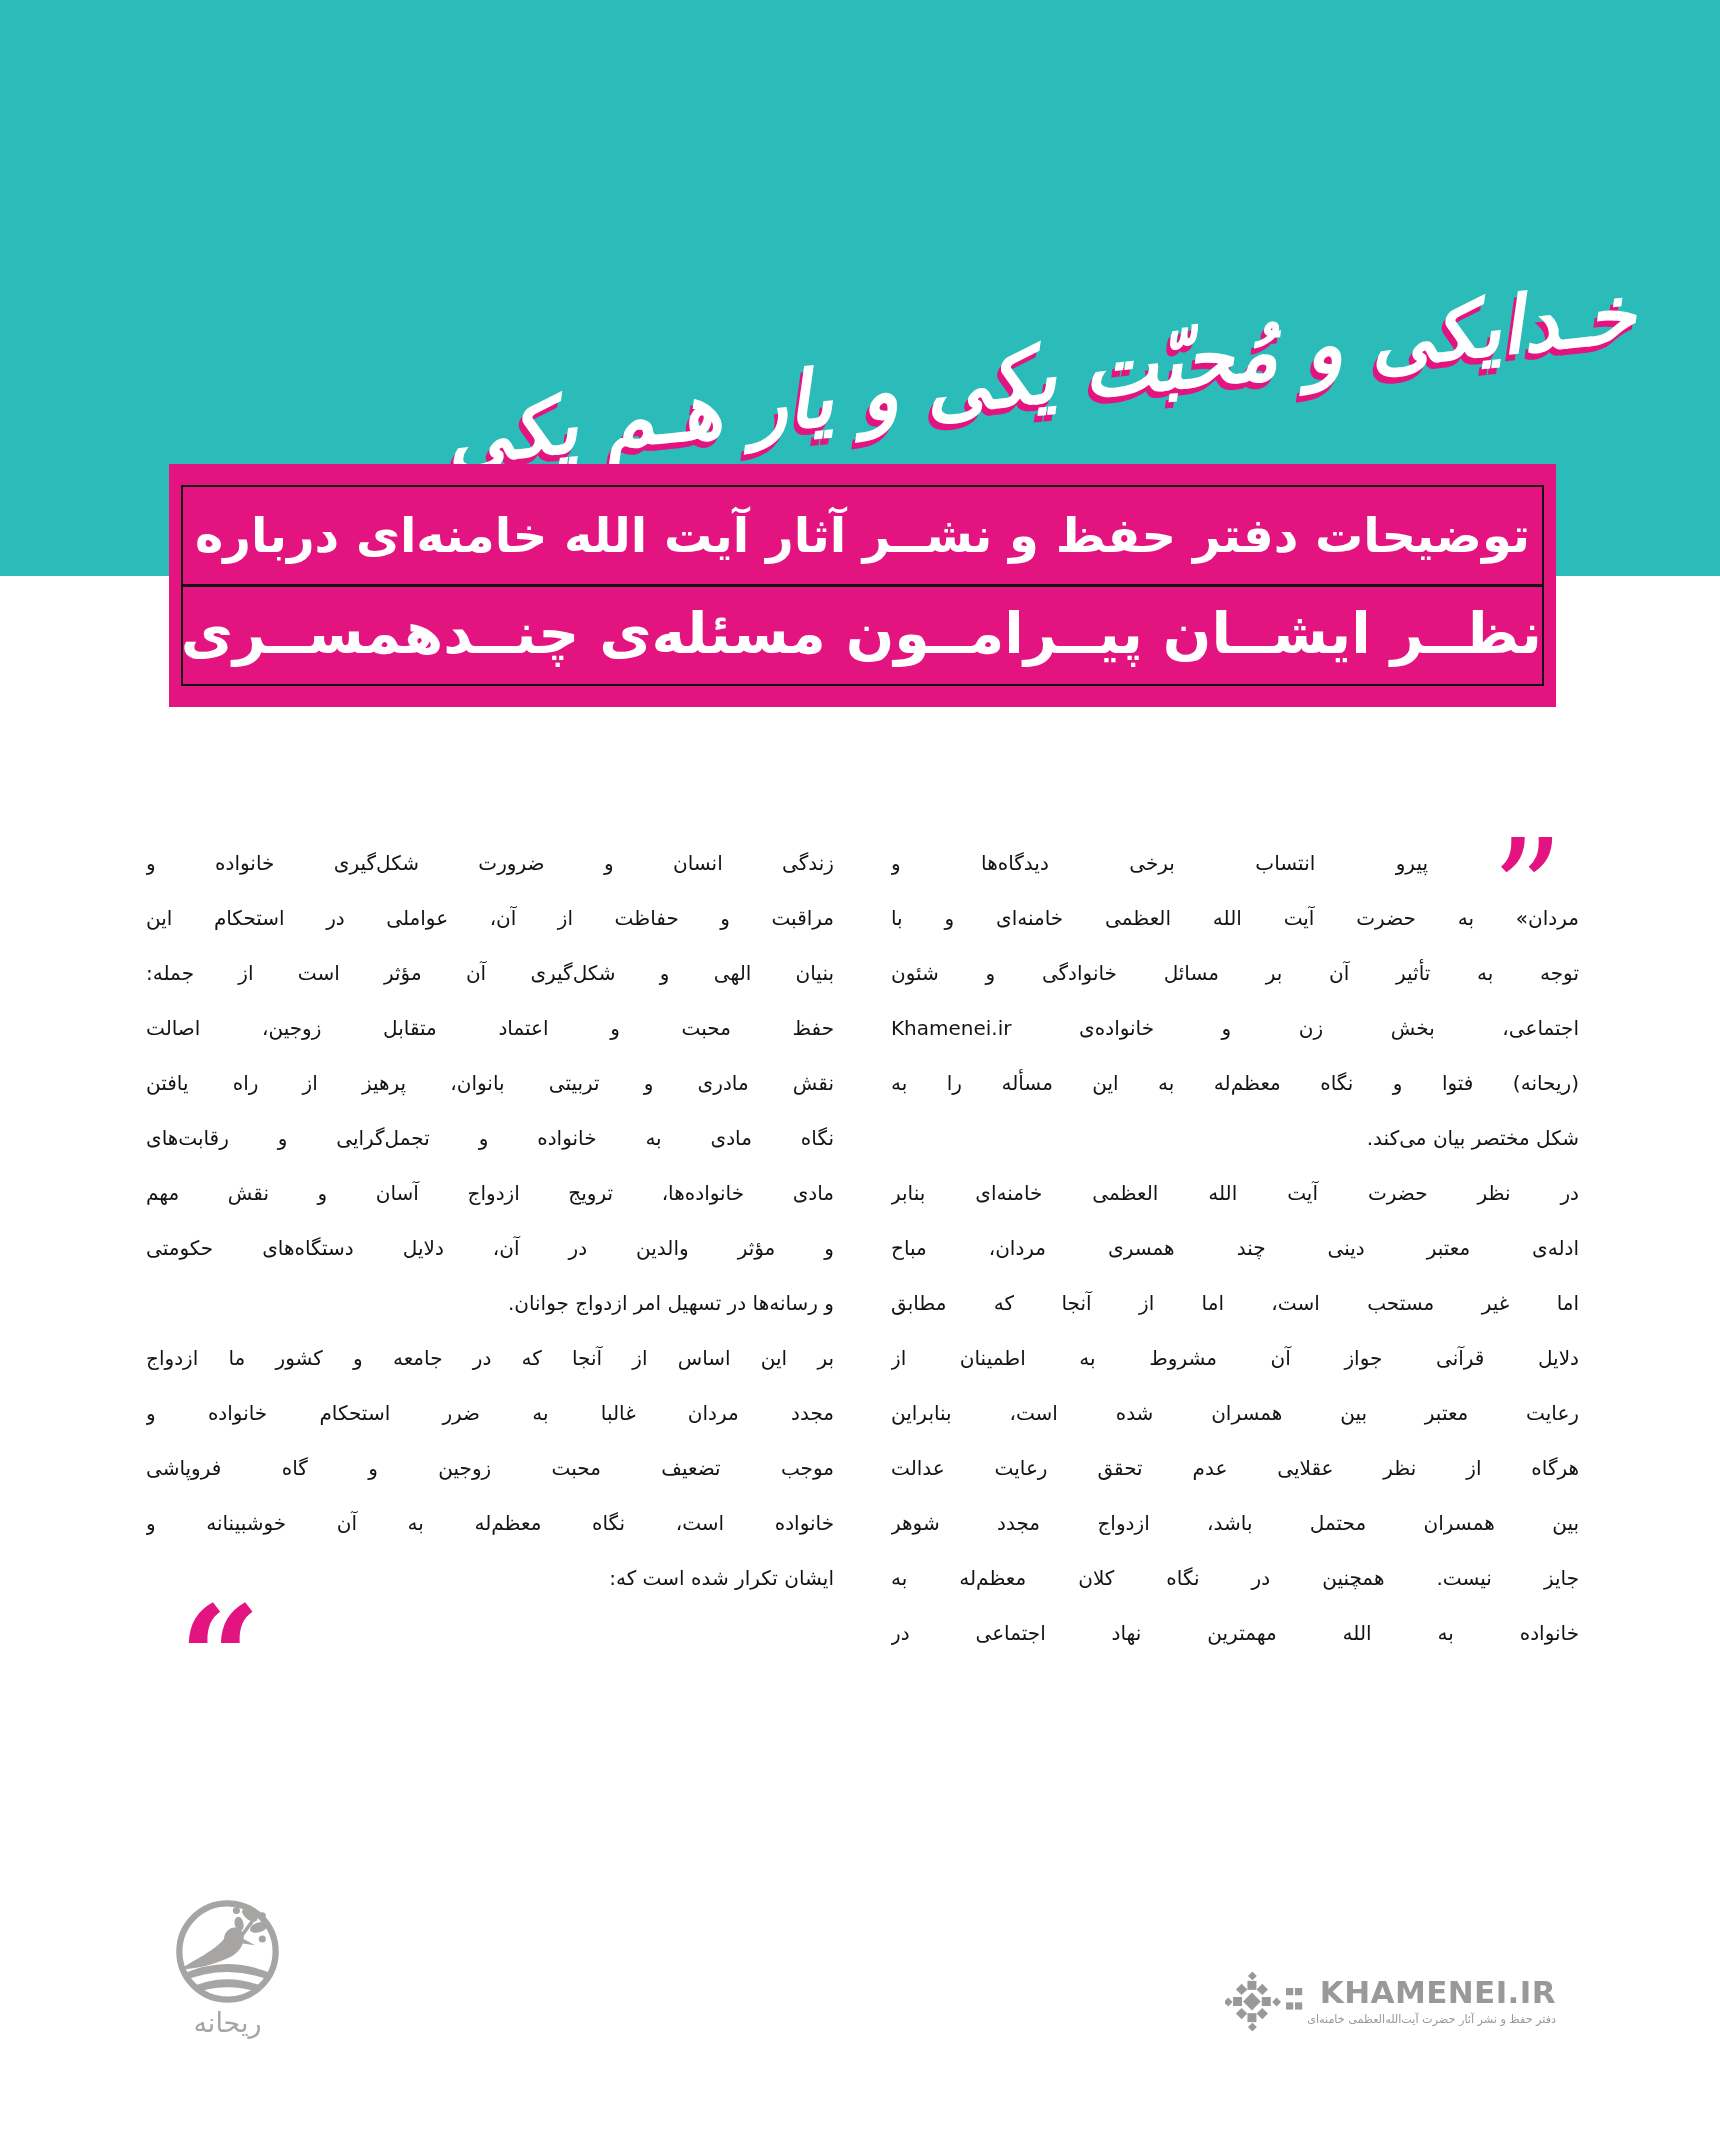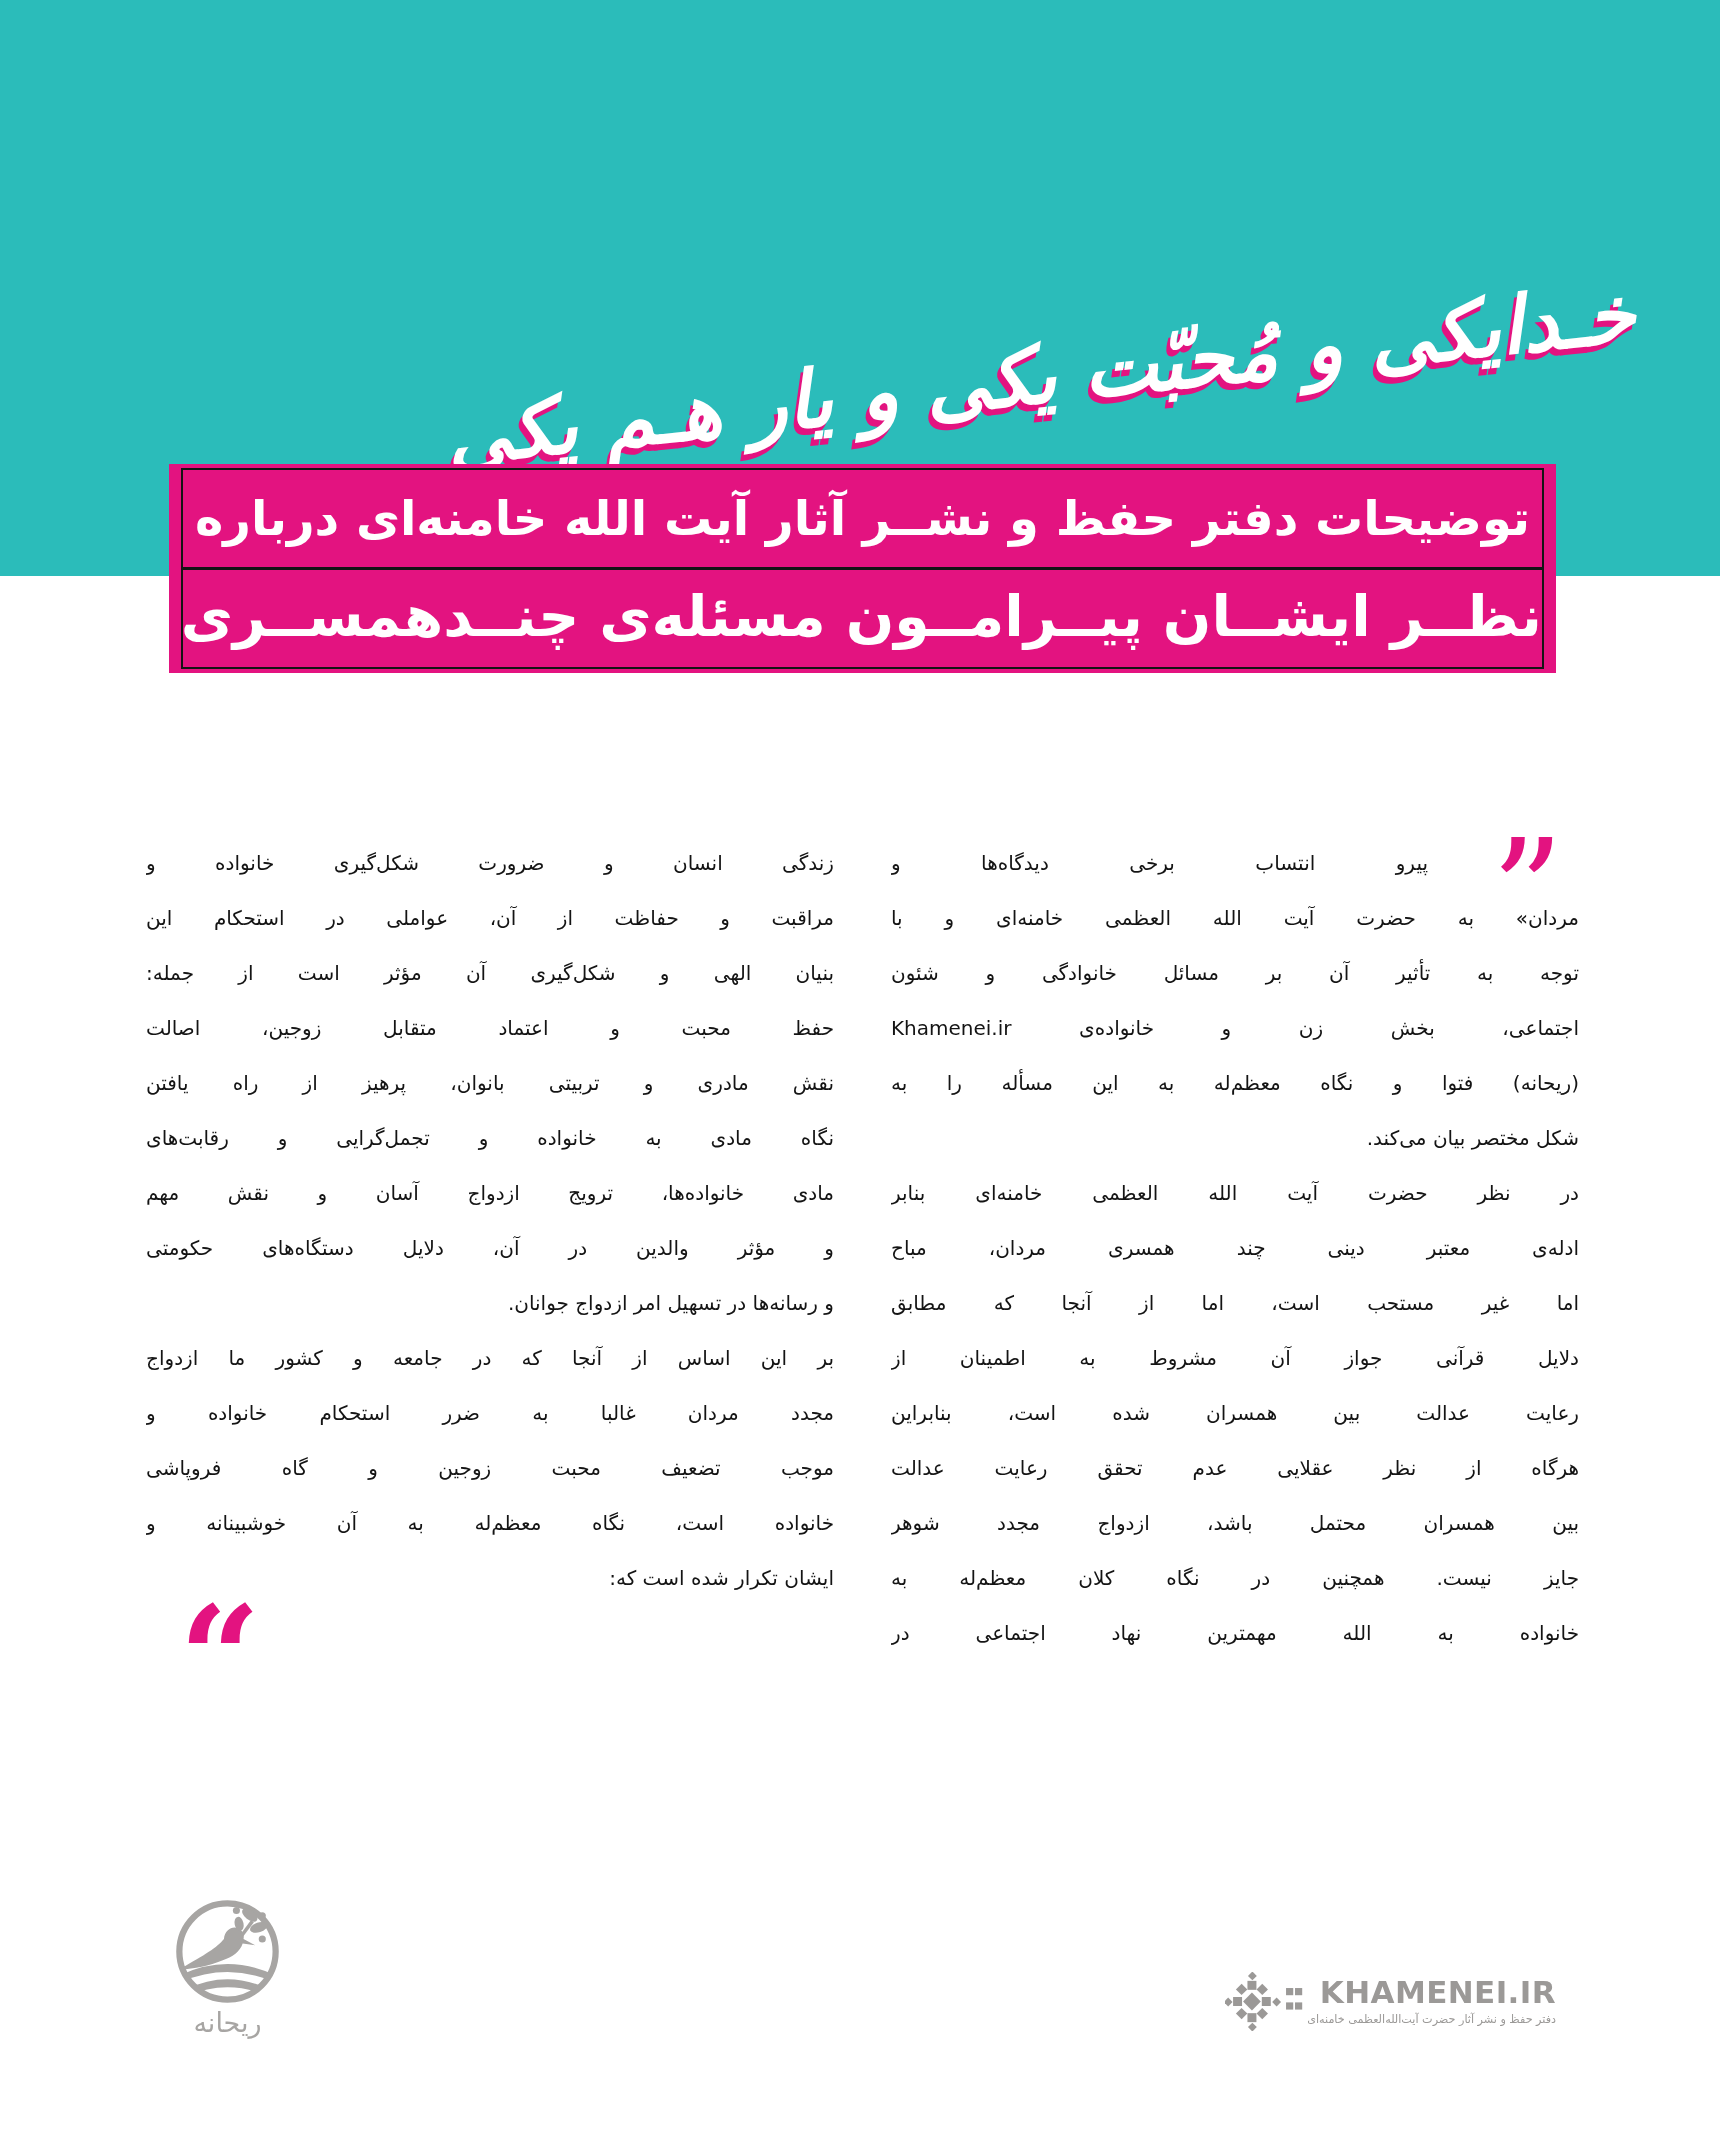--- a/index.html
+++ b/index.html
@@ -12,21 +12,21 @@
   .calligraphy{
     position:absolute;top:274px;right:82px;
     transform:rotate(-6deg);transform-origin:100% 100%;
     font-size:79px;font-weight:bold;font-style:italic;
     color:#ffffff;white-space:nowrap;direction:rtl;line-height:1;
     text-shadow:-4.3px 6px 0 #e31380;
   }
   
   .banner{
     position:absolute;left:169px;top:464px;width:1387px;
-    background:#e31380;padding:4px 12px;box-sizing:border-box;
+    background:#e31380;padding:21px 12px;box-sizing:border-box;
   }
   .banner-row{
     border:2.6px solid #141414;color:#ffffff;text-align:center;
     font-weight:bold;white-space:nowrap;overflow:hidden;direction:rtl;
     box-sizing:border-box;
   }
   .banner-row.row1{height:102px;line-height:96px;font-size:48px;}
   .banner-row.row2{height:102px;line-height:95px;font-size:57px;margin-top:-2.6px;}
   
   .columns{
@@ -80,21 +80,21 @@
         <div class="bline iq">پیرو انتساب برخی دیدگاه‌ها و</div>
         <div class="bline">مردان» به حضرت آیت الله العظمی خامنه‌ای و با</div>
         <div class="bline">توجه به تأثیر آن بر مسائل خانوادگی و شئون</div>
         <div class="bline">اجتماعی، بخش زن و خانواده‌ی Khamenei.ir</div>
         <div class="bline">(ریحانه) فتوا و نگاه معظم‌له به این مسأله را به</div>
         <div class="bline nj">شکل مختصر بیان می‌کند.</div>
         <div class="bline">در نظر حضرت آیت الله العظمی خامنه‌ای بنابر</div>
         <div class="bline">ادله‌ی معتبر دینی چند همسری مردان، مباح</div>
         <div class="bline">اما غیر مستحب است، اما از آنجا که مطابق</div>
         <div class="bline">دلایل قرآنی جواز آن مشروط به اطمینان از</div>
-        <div class="bline">رعایت عدالت بین همسران شده است، بنابراین</div>
+        <div class="bline">رعایت معتبر بین همسران شده است، بنابراین</div>
         <div class="bline">هرگاه از نظر عقلایی عدم تحقق رعایت عدالت</div>
         <div class="bline">بین همسران محتمل باشد، ازدواج مجدد شوهر</div>
         <div class="bline">جایز نیست. همچنین در نگاه کلان معظم‌له به</div>
         <div class="bline">خانواده به الله مهمترین نهاد اجتماعی در</div>
       </div>
   </div>
   <div class="col" id="left-col">
     <div id="left-lines">
         <div class="bline">زندگی انسان و ضرورت شکل‌گیری خانواده و</div>
         <div class="bline">مراقبت و حفاظت از آن، عواملی در استحکام این</div>

